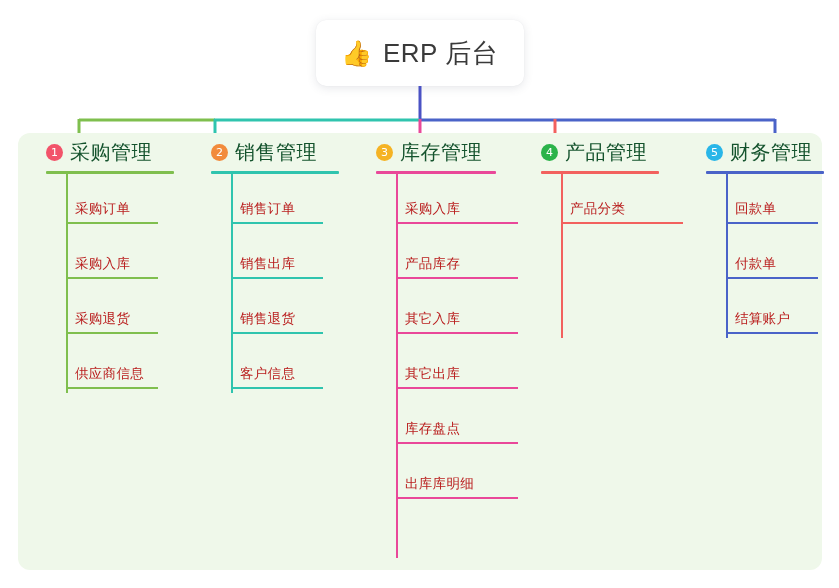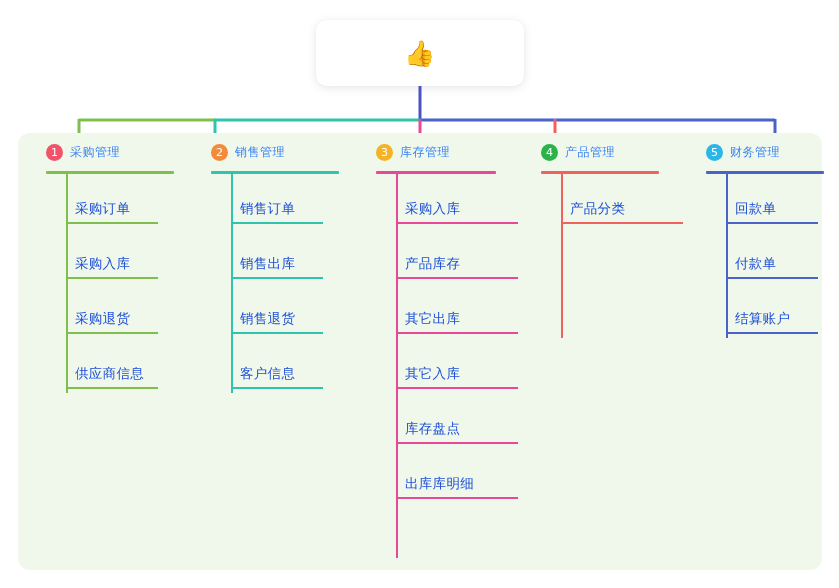--- a/index.html
+++ b/index.html
@@ -103,22 +103,22 @@
     height: 17px;
     border-radius: 50%;
     color: #ffffff;
     font-size: 11px;
     line-height: 17px;
     text-align: center;
     flex: 0 0 auto;
     font-family: "DejaVu Sans", sans-serif;
   }
   .col-title {
-    font-size: 12px;
-    color: #3b82f6;
+    font-size: 20px;
+    color: #14532d;
     white-space: nowrap;
     letter-spacing: 0.5px;
   }
   .col-rule {
     position: absolute;
     left: 9px;
     top: 38px;
     height: 3px;
     border-radius: 1px;
   }
@@ -145,40 +145,41 @@
   .leaf {
     position: relative;
     height: 55px;
     box-sizing: border-box;
   }
   .leaf-label {
     position: absolute;
     left: 38px;
     bottom: 10px;
     font-size: 13.5px;
-    color: #1d4ed8;
+    color: #b91c1c;
     white-space: nowrap;
     letter-spacing: 0.3px;
   }
   .leaf-rule {
     position: absolute;
     left: 29px;
     bottom: 4px;
     height: 1.6px;
     width: 92px;
   }
   .leaf.wide .leaf-rule { width: 122px; }
 </style>
 </head>
 <body>
 
 <div id="canvas">
 
   <div class="root-card">
     <span class="root-emoji">👍</span>
+    <span class="root-title">ERP 后台</span>
   </div>
 
   <svg id="connectors" viewBox="0 0 839 588">
 
     <line id="trunk" x1="420" y1="86" x2="420" y2="120" stroke="#4A52C4" stroke-width="3"></line>
 
     <line id="bus0" x1="79" y1="120" x2="215" y2="120" stroke="#7FBF4E" stroke-width="3"></line>
     <line id="bus1" x1="214" y1="120" x2="420" y2="120" stroke="#2FC4AE" stroke-width="3"></line>
     <line id="bus2" x1="419" y1="120" x2="775" y2="120" stroke="#4A63C8" stroke-width="3"></line>
 
@@ -254,25 +255,25 @@
         <div class="leaves">
           <div class="leaf wide">
             <span class="leaf-label">采购入库</span>
             <div class="leaf-rule" style="background: rgb(233, 72, 153);"></div>
           </div>
           <div class="leaf wide">
             <span class="leaf-label">产品库存</span>
             <div class="leaf-rule" style="background: rgb(233, 72, 153);"></div>
           </div>
           <div class="leaf wide">
+            <span class="leaf-label">其它入库</span>
+            <div class="leaf-rule" style="background: rgb(233, 72, 153);"></div>
+          </div>
+          <div class="leaf wide">
             <span class="leaf-label">其它出库</span>
-            <div class="leaf-rule" style="background: rgb(233, 72, 153);"></div>
-          </div>
-          <div class="leaf wide">
-            <span class="leaf-label">其它入库</span>
             <div class="leaf-rule" style="background: rgb(233, 72, 153);"></div>
           </div>
           <div class="leaf wide">
             <span class="leaf-label">库存盘点</span>
             <div class="leaf-rule" style="background: rgb(233, 72, 153);"></div>
           </div>
           <div class="leaf wide">
             <span class="leaf-label">出库库明细</span>
             <div class="leaf-rule" style="background: rgb(233, 72, 153);"></div>
           </div>

